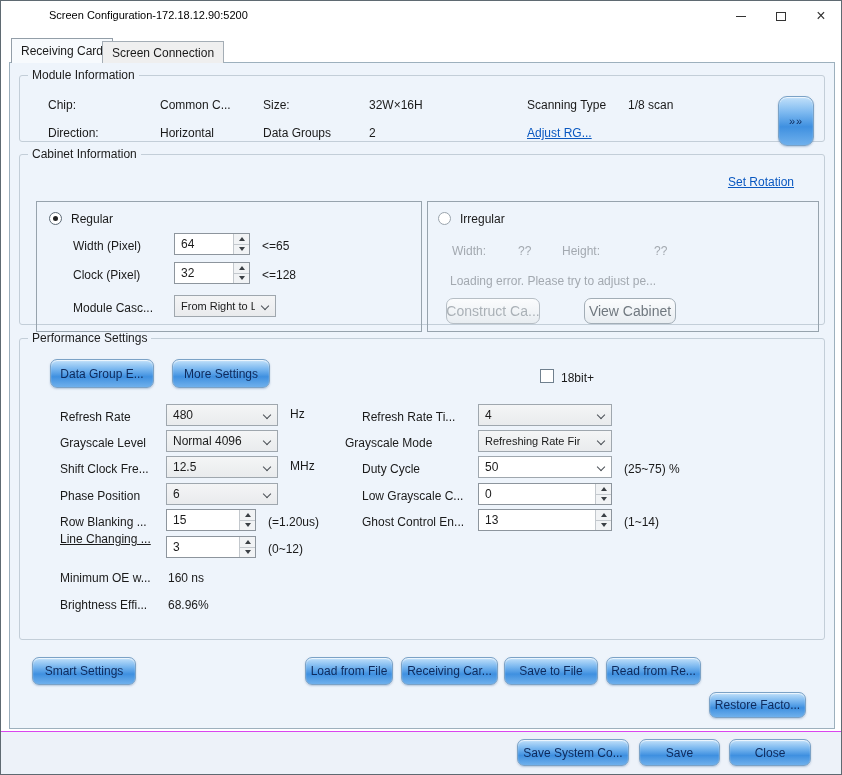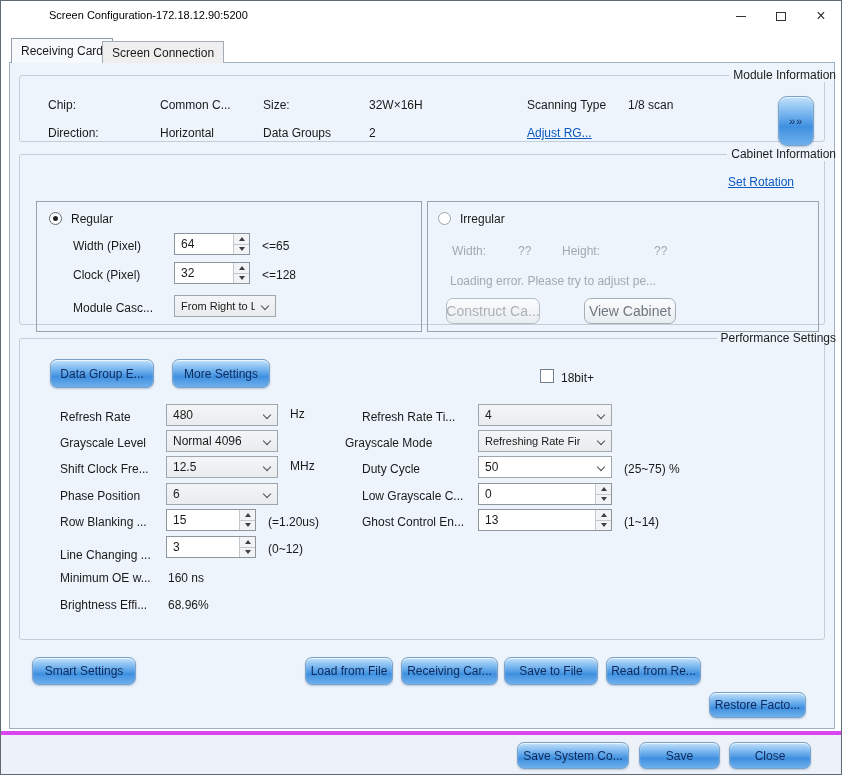--- a/index.html
+++ b/index.html
@@ -16,21 +16,21 @@
   .ic-close{font-size:16px;color:#333;line-height:1;font-weight:400;}
   
   .tab{position:absolute;border:1px solid #939ea8;border-bottom:none;display:flex;align-items:center;
        justify-content:center;white-space:nowrap;z-index:3;padding:0 9px;}
   .tab.active{left:10px;top:37px;height:25px;background:#f7fafd;justify-content:center;}
   .tab.inactive{left:101px;top:40px;height:22px;background:#efefef;border-color:#a4adb5;}
   
   .tabpage{position:absolute;left:8px;top:61px;width:826px;height:667px;background:#eef4fb;border:1px solid #9db0bd;z-index:1;}
   
   .gb{position:absolute;border:1px solid #c3ced8;border-radius:3px;min-width:0;padding:0;background:transparent;}
-  .gb legend{margin-left:16px;padding:0 4px;font-size:12px;color:#1c1c1c;white-space:nowrap;text-align:right;}
+  .gb legend{margin-left:8px;padding:0 4px;font-size:12px;color:#1c1c1c;white-space:nowrap;}
   .panel{position:absolute;border:1px solid #97a3ad;}
   .lbl{position:absolute;white-space:nowrap;color:#1a1a1a;line-height:14px;}
   .gray{color:#a3a9b0;}
   .link{position:absolute;white-space:nowrap;color:#0a58c0;text-decoration:underline;cursor:pointer;}
   
   .bbtn{position:absolute;display:flex;align-items:center;justify-content:center;white-space:nowrap;
         border:1px solid #7ba2c6;border-radius:7px;color:#0e2a5c;font-size:12px;cursor:pointer;
         background:linear-gradient(180deg,#c2e1fa 0%,#7db9f0 32%,#3f90e0 62%,#6fb0ec 100%);
         box-shadow:inset 0 1px 1px rgba(255,255,255,.75),0 1px 2px rgba(70,110,160,.35);}
   
@@ -52,21 +52,21 @@
   .spin-up,.spin-down{flex:1;background:#f1f3f5;display:flex;align-items:center;justify-content:center;cursor:pointer;}
   .spin-up{border-bottom:1px solid #c3c8cd;}
   .tri-up{width:0;height:0;border-left:3.5px solid transparent;border-right:3.5px solid transparent;border-bottom:4px solid #3a3f44;display:block;}
   .tri-down{width:0;height:0;border-left:3.5px solid transparent;border-right:3.5px solid transparent;border-top:4px solid #3a3f44;display:block;}
   
   .radio{position:absolute;width:13px;height:13px;border:1px solid #5d6a76;border-radius:50%;background:#fff;cursor:pointer;}
   .radio.checked::after{content:"";position:absolute;left:3px;top:3px;width:5px;height:5px;border-radius:50%;background:#222;}
   .radio.gray{border-color:#9aa4ad;}
   .cb{position:absolute;width:14px;height:14px;border:1px solid #70808e;background:#fff;cursor:pointer;}
   
-  .bottombar{position:absolute;left:0;top:730px;width:842px;height:44px;background:#edf2f9;border-top:4px solid #d946ef;}
+  .bottombar{position:absolute;left:0;top:730px;width:842px;height:44px;background:#edf2f9;border-top:1px solid #d946ef;}
 </style>
 </head>
 <body>
 
 <div class="window">
 
   <div class="titlebar">
     <span class="title">Screen Configuration-172.18.12.90:5200</span>
     <div class="winbtn" style="right:80px;">
       <span class="ic-min"></span>
@@ -207,21 +207,21 @@
           <span class="spin-up">
               <i class="tri-up"></i>
             </span>
           <span class="spin-down">
               <i class="tri-down"></i>
             </span>
         </span>
       </div>
       <span class="lbl" style="left:248px;top:170px;">(=1.20us)</span>
 
-      <span class="lbl" style="left:40px;top:203px;">Line Changing ...</span>
+      <span class="lbl" style="left:40px;top:187px;text-decoration:underline;">Line Changing ...</span>
       <div class="spin" style="left:146px;top:191px;width:90px;">
         <span>3</span>
         <span class="spin-btns">
           <span class="spin-up">
               <i class="tri-up"></i>
             </span>
           <span class="spin-down">
               <i class="tri-down"></i>
             </span>
         </span>

